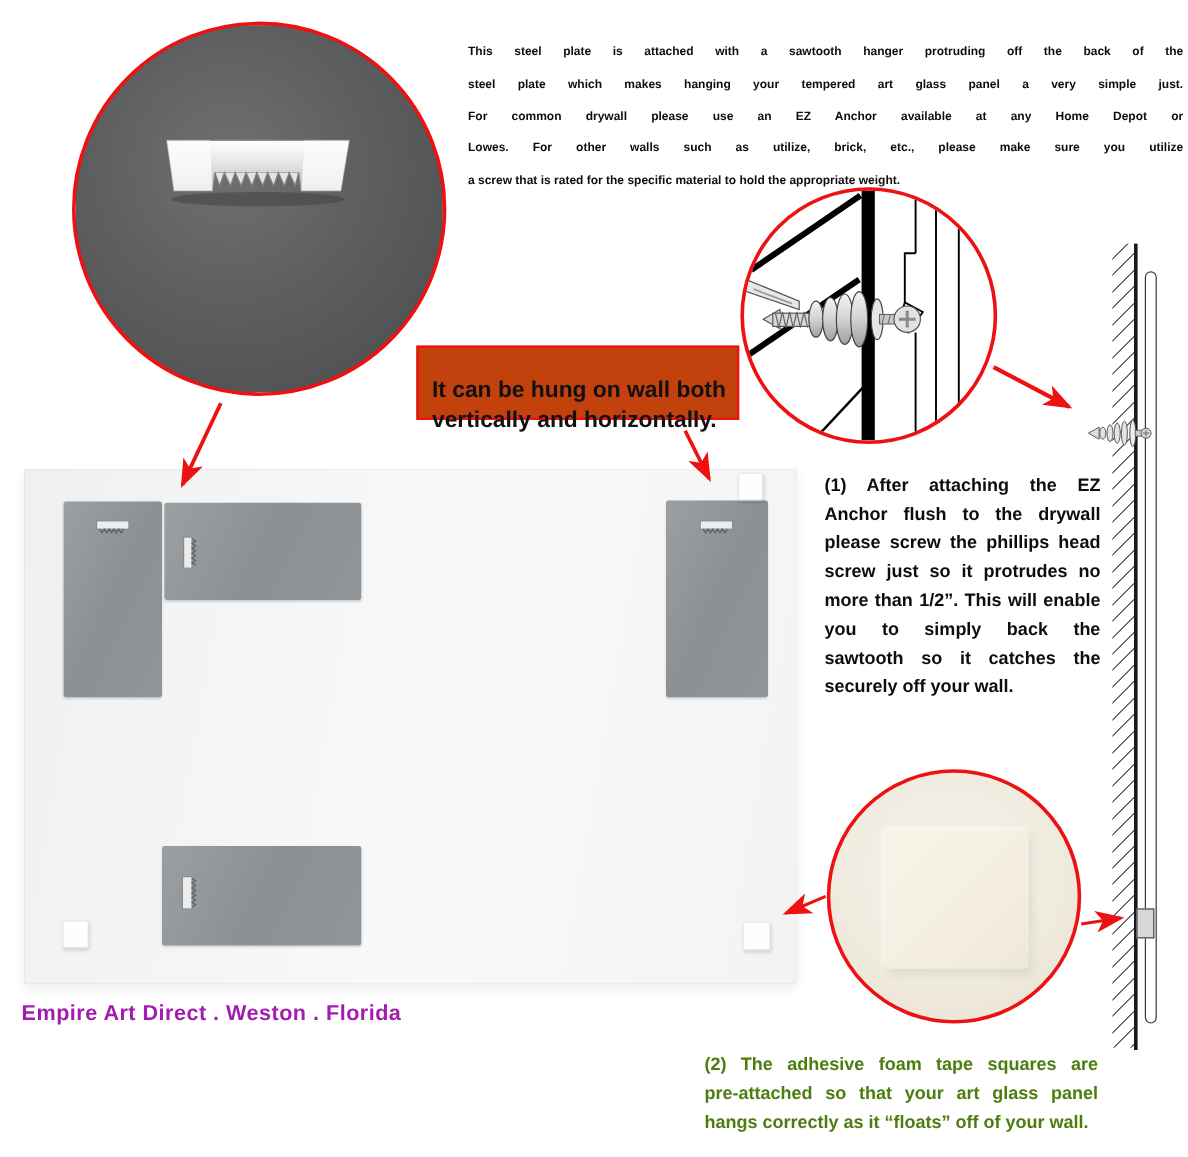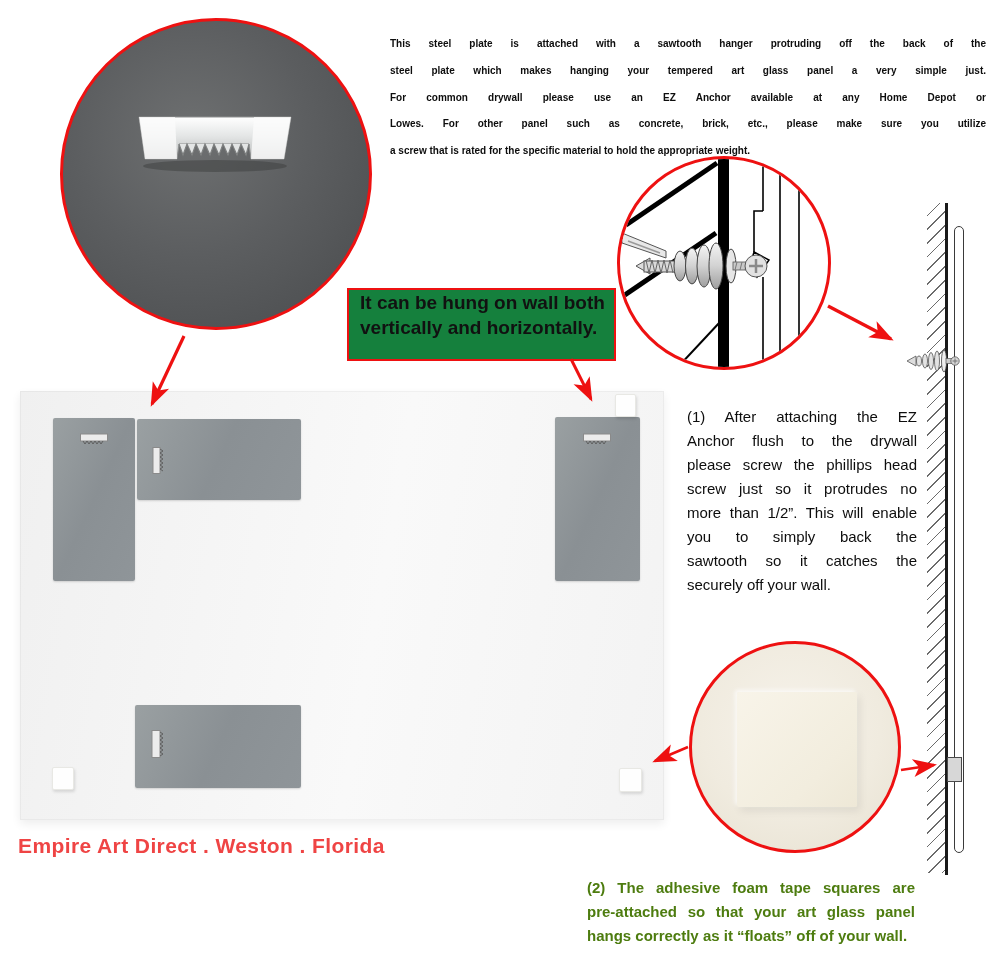--- a/index.html
+++ b/index.html
@@ -17,24 +17,24 @@
     border:3px solid #ee1111;overflow:hidden;
     background:radial-gradient(circle at 42% 38%, #6e7071 0%, #5c5e60 45%, #4e5052 85%, #474949 100%);
   }
   #hanger-photo{left:70px;top:92px;}
 
   
   #intro{left:390px;top:31px;width:596px;font-size:10px;font-weight:bold;line-height:26.8px;color:#0d0d0d;}
 
   
   #callout{
-    left:347px;top:288px;width:269px;height:73px;box-sizing:border-box;
-    border:2px solid #ee1111;background:#15803d;
+    left:347px;top:288px;width:269px;height:62px;box-sizing:border-box;
+    border:2px solid #ee1111;background:#c2410c;
     font-size:19px;font-weight:bold;line-height:24.5px;
-    padding:1px 0 0 11px;white-space:nowrap;
+    padding:24px 0 0 11px;white-space:nowrap;
   }
 
   
   #panel{
     left:20px;top:391px;width:644px;height:429px;
     background:linear-gradient(100deg,#f0f0f0,#f9f9f9 55%,#f3f3f3);
     box-shadow:0 4px 9px rgba(0,0,0,0.07), inset 0 0 0 1px rgba(0,0,0,0.035);
   }
   .plate{
     position:absolute;border-radius:2px;
@@ -58,21 +58,21 @@
   #foam-br{left:599px;top:377px;width:21px;height:22px;}
   #foam-tr{left:595px;top:3px;width:19px;height:21px;}
 
   
   #circle-ez{
     left:617px;top:156px;width:208px;height:208px;border-radius:50%;
     border:3px solid #ee1111;background:#fff;overflow:hidden;
   }
 
   
-  #step1{left:687px;top:393px;width:230px;font-size:15px;font-weight:normal;line-height:24px;color:#0d0d0d;margin-top:12px;}
+  #step1{left:687px;top:393px;width:230px;font-size:15px;font-weight:bold;line-height:24px;color:#0d0d0d;}
   #step2{left:587px;top:876px;width:328px;font-size:15px;font-weight:bold;line-height:24px;color:#4d7c0f;}
 
   
   #wd-hatch{
     left:927px;top:203px;width:20px;height:670px;
     background:repeating-linear-gradient(135deg, transparent 0 8.5px, #6b6b6b 8.5px 9.7px);
   }
   #wd-wall{left:945px;top:203px;width:3px;height:672px;background:#1a1a1a;}
   #wd-panel{
     left:954px;top:226px;width:10px;height:627px;box-sizing:border-box;
@@ -87,21 +87,21 @@
     border:3px solid #ee1111;overflow:hidden;
     background:radial-gradient(circle at 48% 40%, #f6f2ea 0%, #f0ebdf 55%, #e9e3d4 90%, #e3dccb 100%);
   }
   #foam-big{
     left:45px;top:48px;width:120px;height:115px;position:absolute;border-radius:2px;
     background:linear-gradient(135deg,#f8f4e9,#f2edde 70%,#eee8d7);
     box-shadow:-2px -2px 4px rgba(255,255,255,0.75), 3px 4px 8px rgba(0,0,0,0.08);
   }
 
   
-  #footer{left:18px;top:834px;font-size:21px;font-weight:bold;letter-spacing:0.4px;color:#ef4444;white-space:nowrap;}
+  #footer{left:18px;top:834px;font-size:18px;font-weight:bold;letter-spacing:0.4px;color:#a21caf;white-space:nowrap;}
 
   
   #overlay{left:0;top:0;pointer-events:none;z-index:10;}
 </style>
 </head>
 <body>
 
 <div class="abs" id="circle-sawtooth">
   <svg class="abs" id="hanger-photo" width="166" height="64" viewBox="0 0 166 64">
     <defs>
@@ -116,21 +116,21 @@
     <path d="M6,4 L42,4 L44,46 L12,46 Z" fill="#fbfbfb" opacity="0.8"></path>
     <path d="M121,4 L158,4 L151,46 L118,46 Z" fill="#fbfbfb" opacity="0.8"></path>
     <path d="M46,31 L50,42 L54,31 L59,42 L63,31 L68,42 L72,31 L77,42 L81,31 L86,42 L90,31 L95,42 L99,31 L104,42 L108,31 L113,42 L116,31" fill="#e3e5e5" stroke="#7e8080" stroke-width="1.2"></path>
   </svg>
 </div>
 
 <div class="abs" id="intro">
   <div class="jl">This steel plate is attached with a sawtooth hanger protruding off the back of the</div>
   <div class="jl">steel plate which makes hanging your tempered art glass panel a very simple just.</div>
   <div class="jl">For common drywall please use an EZ Anchor available at any Home Depot or</div>
-  <div class="jl">Lowes. For other panel such as concrete, brick, etc., please make sure you utilize</div>
+  <div class="jl">Lowes. For other walls such as utilize, brick, etc., please make sure you utilize</div>
   <div class="jl-end">a screw that is rated for the specific material to hold the appropriate weight.</div>
 </div>
 
 <div class="abs" id="callout">
   <div>It can be hung on wall both</div>
   <div>vertically and horizontally.</div>
 </div>
 
 <div class="abs" id="panel">
   <div class="plate" id="plate-left"></div>

